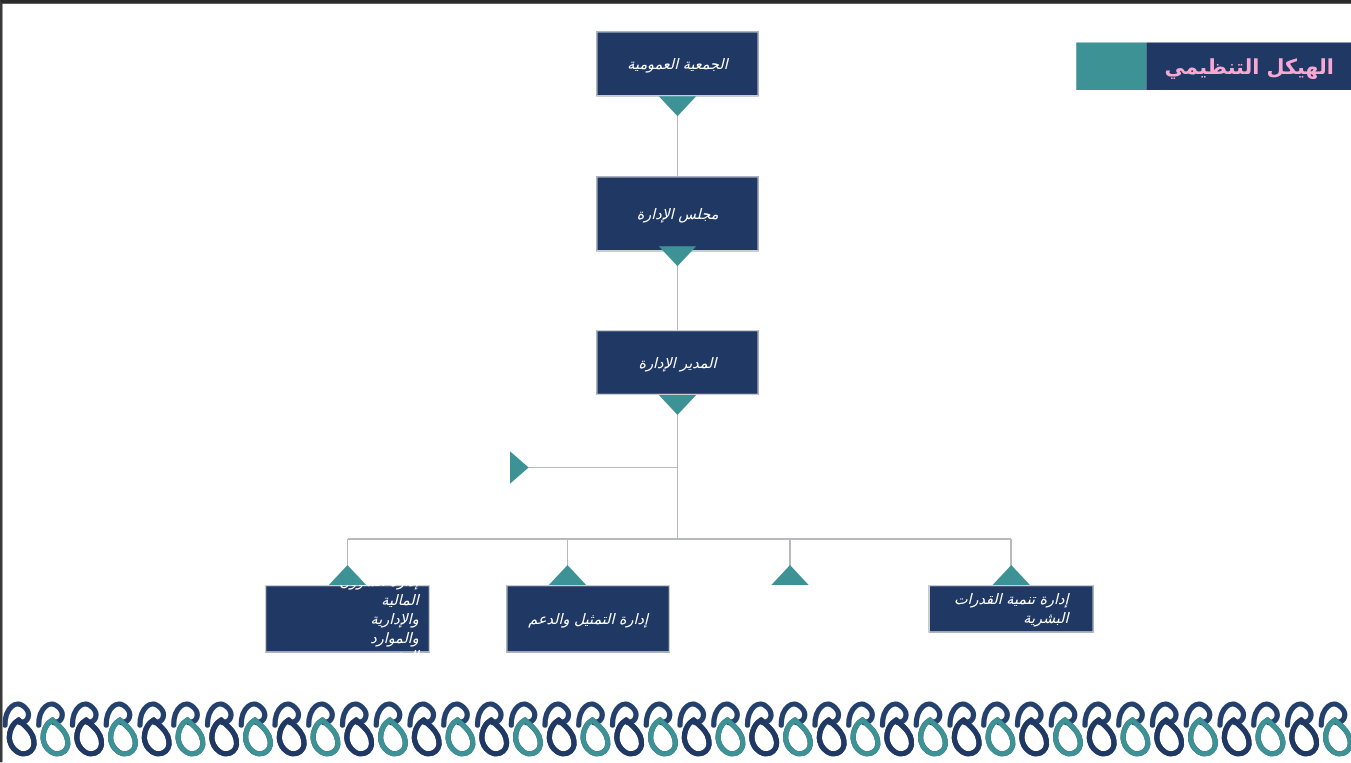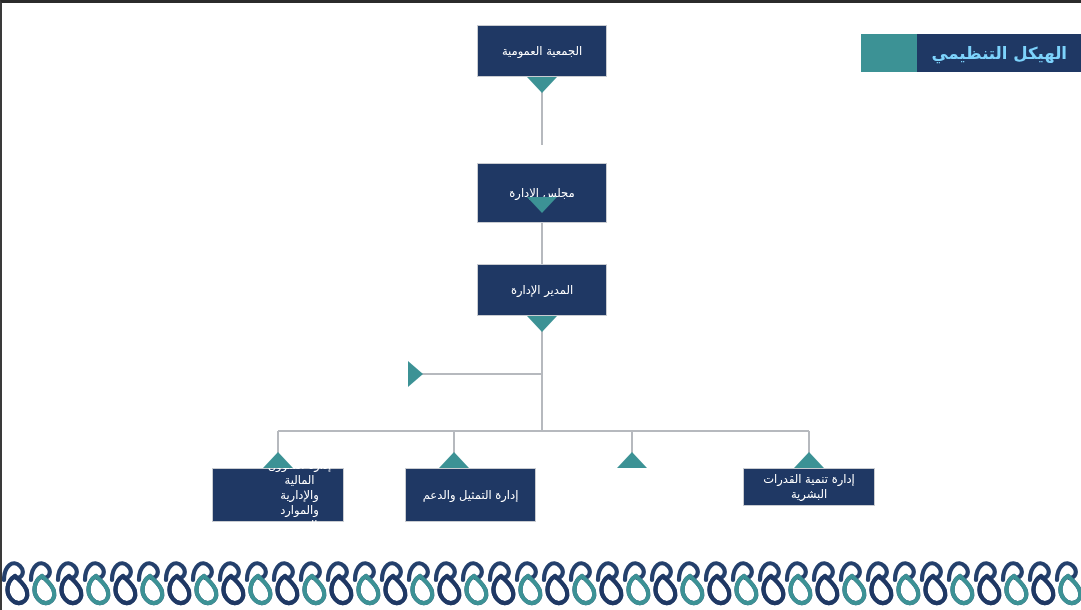--- a/index.html
+++ b/index.html
@@ -42,21 +42,21 @@
   .title-banner-body {
     flex: 1 1 auto;
     background: #1f3864;
     display: flex;
     align-items: center;
     justify-content: flex-start;
     padding-right: 14px;
     box-sizing: border-box;
   }
   .title-banner-text {
-    color: #7dd3fc;
+    color: #f9a8d4;
     font-size: 16.5px;
     font-weight: bold;
     letter-spacing: 0px;
     white-space: nowrap;
     direction: rtl;
   }
 
   
   .lines {
     position: absolute;
@@ -69,22 +69,23 @@
 
   
   .node {
     position: absolute;
     background: #1f3864;
     border: 1px solid #c9ccd1;
     box-sizing: border-box;
     display: flex;
     align-items: center;
     justify-content: center;
-    text-align: center;
+    text-align: right;
     direction: rtl;
+    font-style: italic;
   }
   .node-label {
     color: #ffffff;
     font-size: 11.5px;
     line-height: 15px;
     padding: 0 8px;
     white-space: pre-line;
     direction: rtl;
   }
 
@@ -154,21 +155,21 @@
       <line x1="630" y1="428" x2="630" y2="465"></line>
       <line x1="807" y1="428" x2="807" y2="465"></line>
     </g>
   </svg>
 
   <div class="node" style="left:475px; top:22px; width:130px; height:52px;">
     <span class="node-label">الجمعية العمومية</span>
   </div>
   <div class="arrow-down" style="left:525px; top:74px;"></div>
 
-  <div class="node" style="left:475px; top:160px; width:130px; height:60px;">
+  <div class="node" style="left:475px; top:138px; width:130px; height:60px;">
     <span class="node-label">مجلس الإدارة</span>
   </div>
   <div class="arrow-down" style="left:525px; top:194px;"></div>
 
   <div class="node" style="left:475px; top:261px; width:130px; height:52px;">
     <span class="node-label">المدير الإدارة</span>
   </div>
   <div class="arrow-down" style="left:525px; top:313px;"></div>
 
   <div class="arrow-right" style="left:406px; top:358px;"></div>

